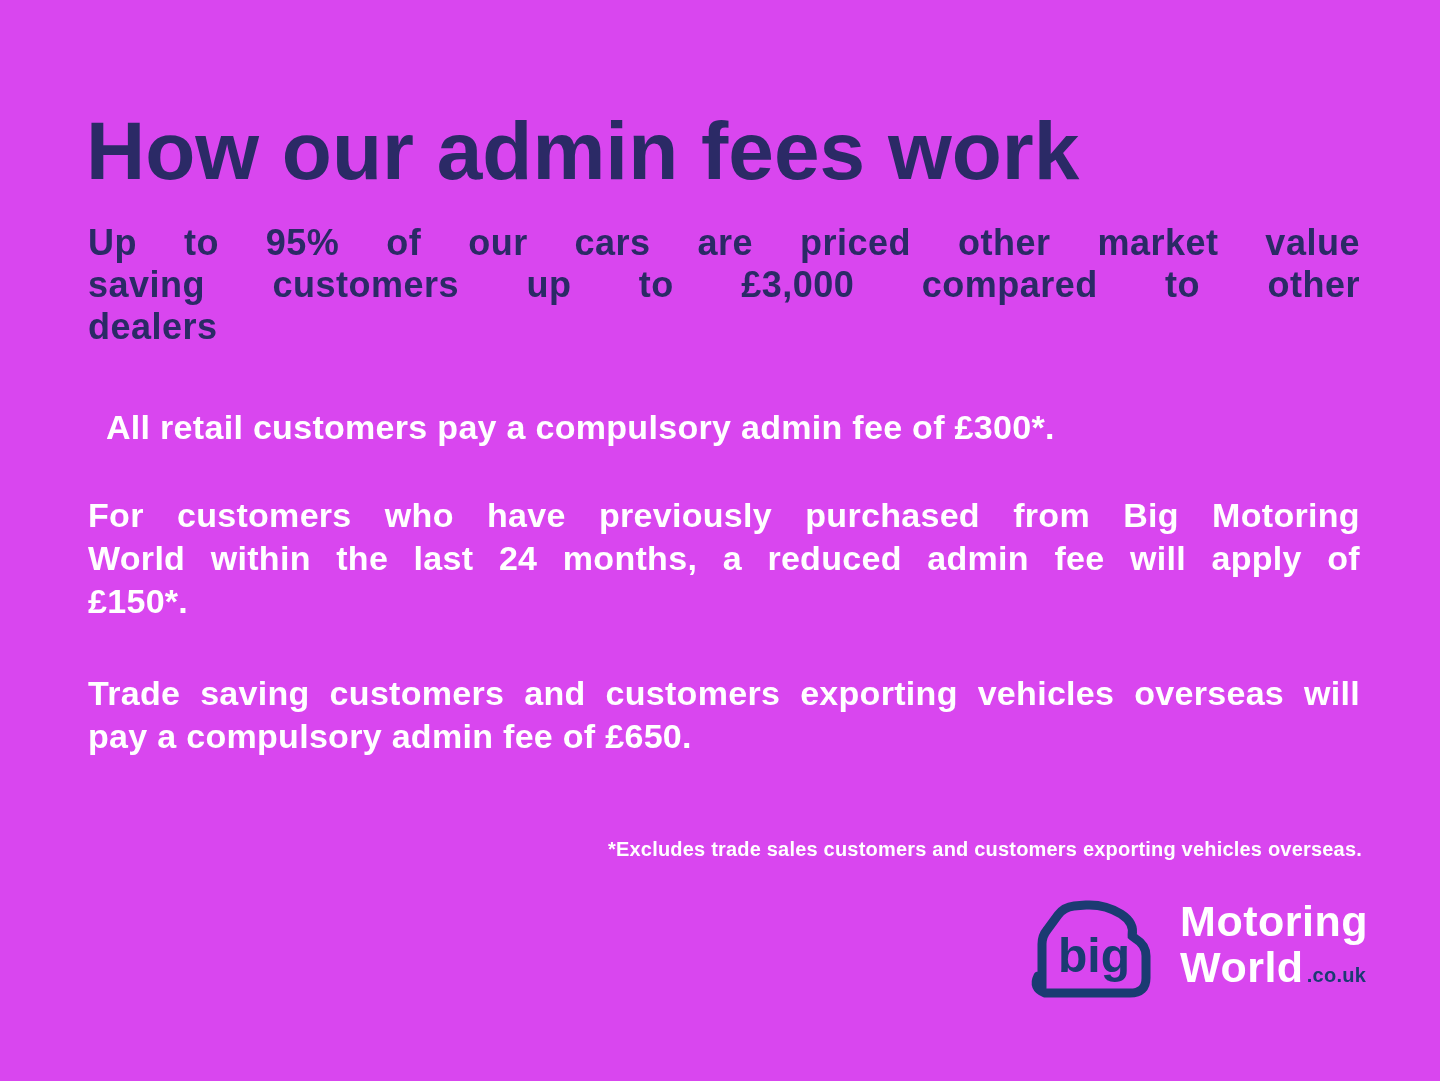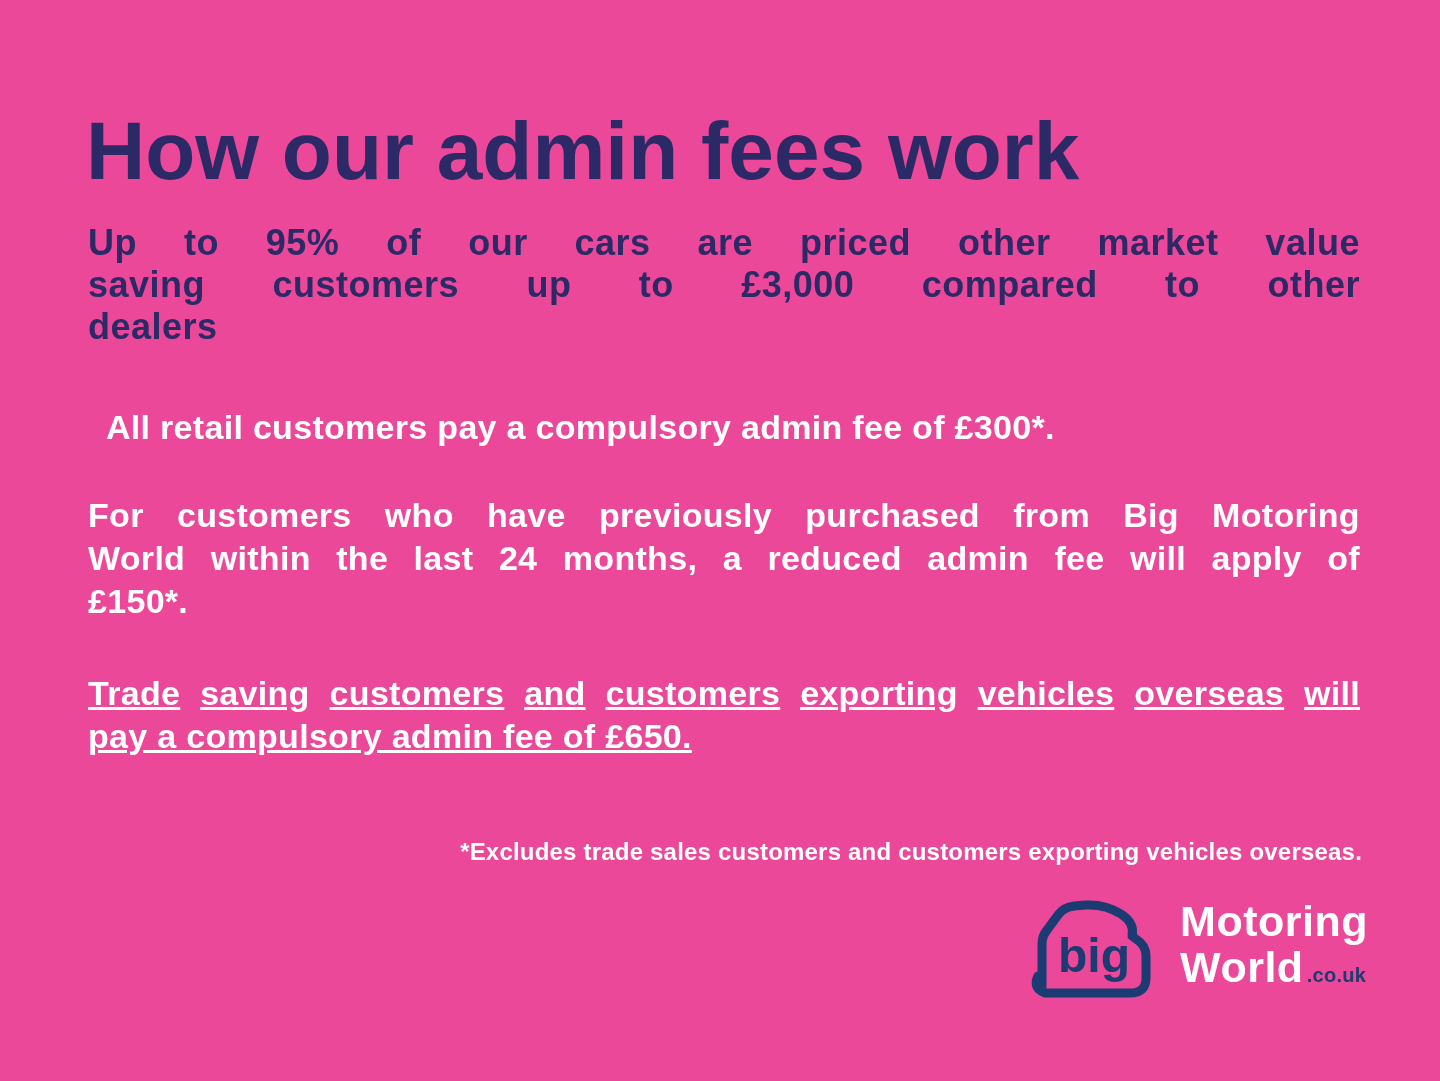--- a/index.html
+++ b/index.html
@@ -5,21 +5,21 @@
   * { box-sizing: border-box; }
   html, body { margin: 0; padding: 0; }
   body {
     font-family: "Liberation Sans", sans-serif;
     background: #0c0c0c;
   }
   .canvas {
     position: relative;
     width: 1440px;
     height: 1081px;
-    background: #ec4899;
+    background: #d946ef;
     overflow: hidden;
   }
   .page-title {
     position: absolute;
     left: 86px;
     top: 104px;
     right: 70px;
     margin: 0;
     font-size: 82px;
     font-weight: 900;
@@ -43,34 +43,34 @@
     left: 88px;
     right: 80px;
     color: #ffffff;
     font-size: 34px;
     font-weight: 700;
     letter-spacing: 0.3px;
   }
   .para .jline, .para .pline { line-height: 43px; }
   .para-1 { top: 406px; margin-left: 18px; }
   .para-2 { top: 494px; }
-  .para-3 { top: 672px; text-decoration: underline; }
+  .para-3 { top: 672px; }
   .jline {
     display: flex;
     justify-content: space-between;
     flex-wrap: nowrap;
   }
   .pline { text-align: left; }
   .footnote {
     position: absolute;
     left: 88px;
     right: 78px;
     top: 838px;
     color: #ffffff;
-    font-size: 24px;
+    font-size: 20px;
     font-weight: 700;
     text-align: right;
     letter-spacing: 0.2px;
   }
   .logo {
     position: absolute;
     top: 896px;
     right: 72px;
     display: flex;
     align-items: flex-start;

